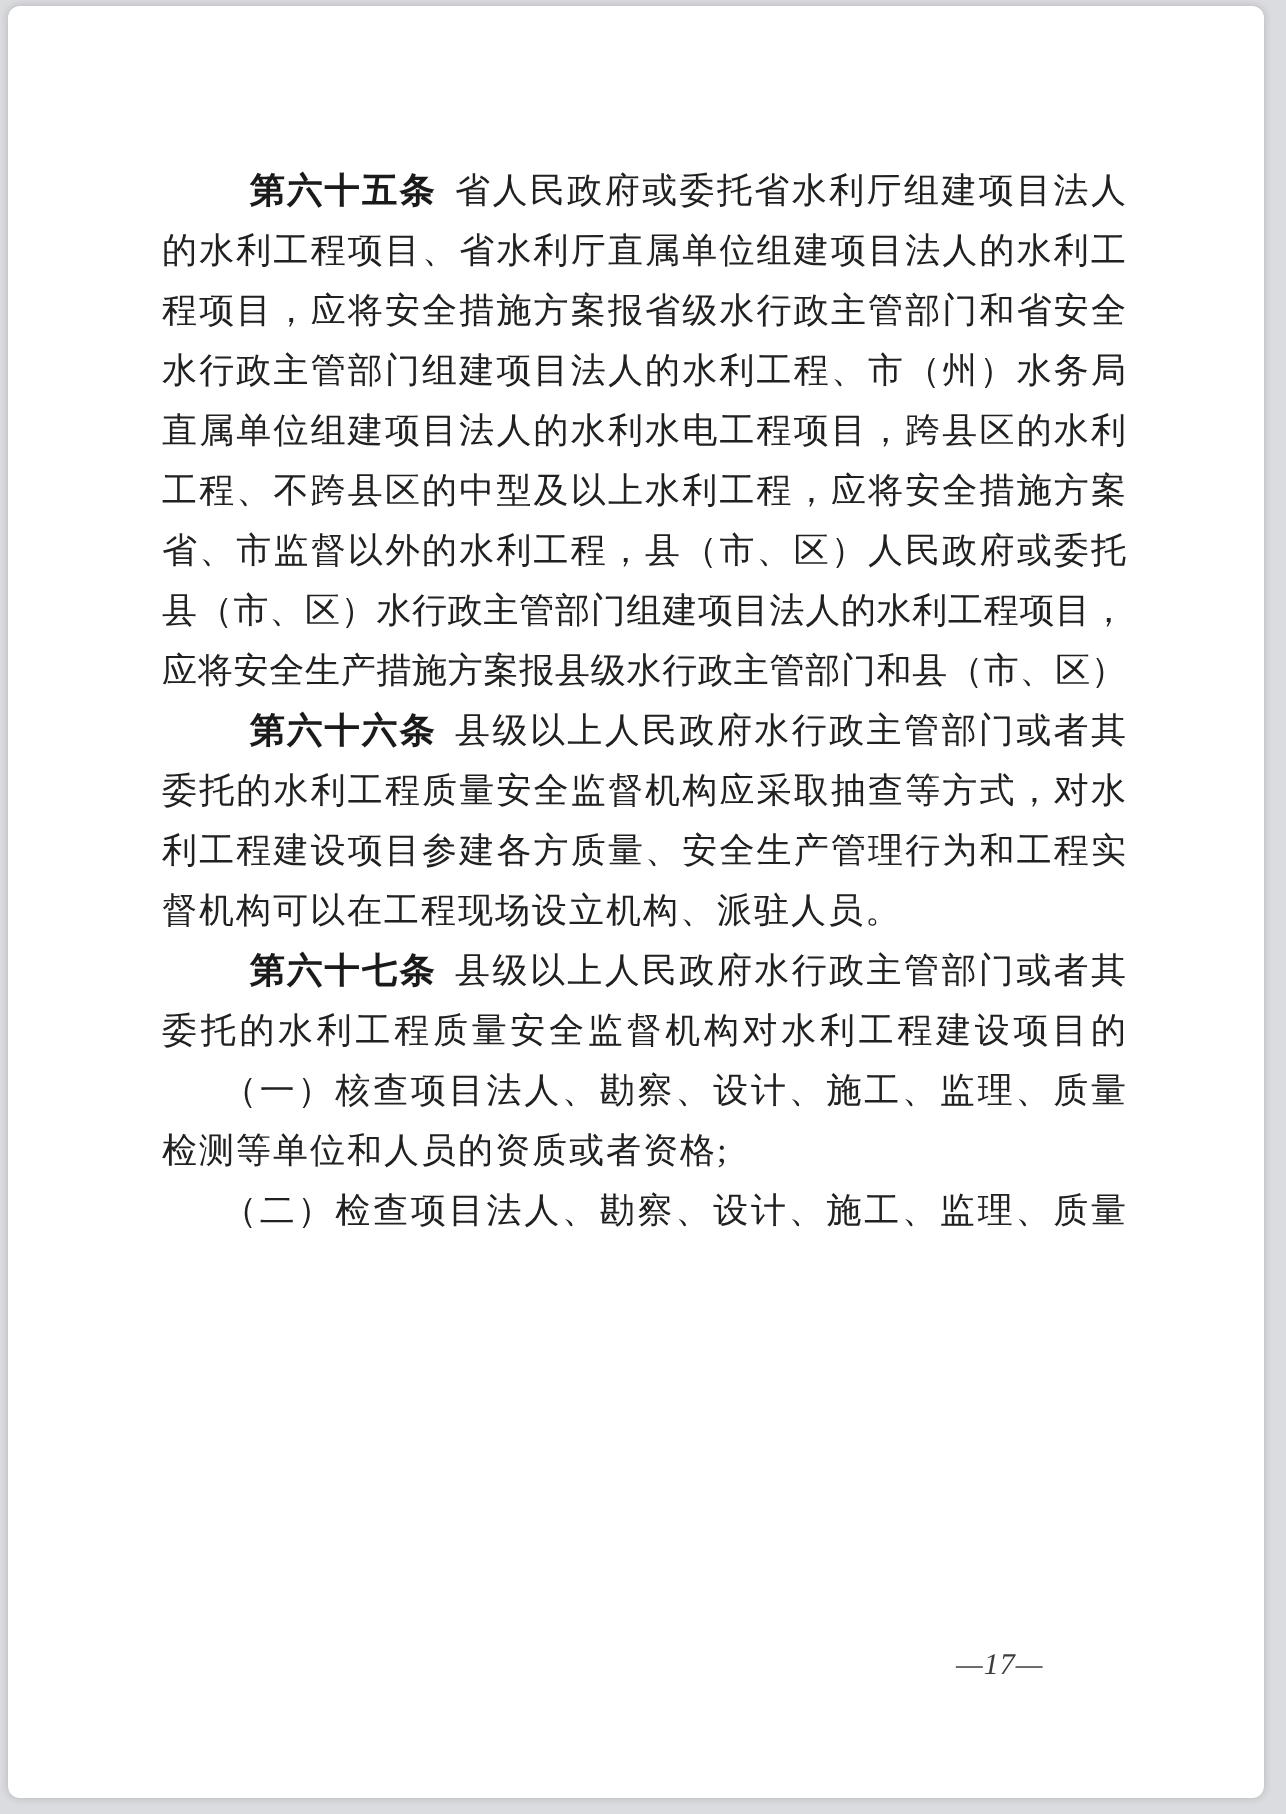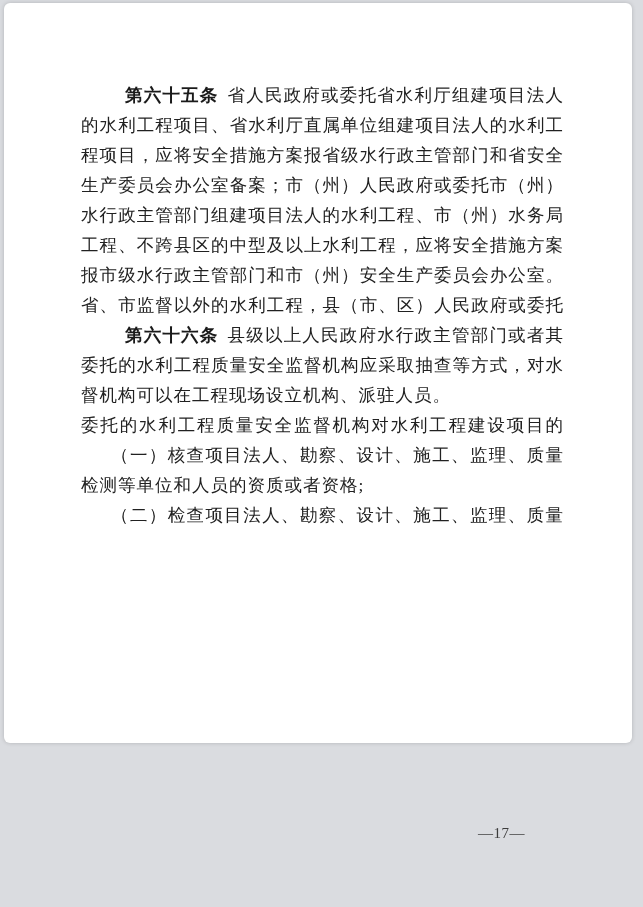--- a/index.html
+++ b/index.html
@@ -12,21 +12,21 @@
     position: relative;
     background: #dadce0;
     overflow: hidden;
     font-family: "Liberation Serif", "DejaVu Serif", serif;
   }
   .page {
     position: absolute;
     left: 4px;
     top: 3px;
     width: 628px;
-    height: 740px;
+    height: 896px;
     background: #ffffff;
     border-radius: 6px;
     box-shadow: 0 0 4px rgba(0,0,0,0.18);
   }
   .text-block {
     position: absolute;
     left: 77px;
     top: 77px;
     width: 482px;
   }
@@ -53,37 +53,41 @@
     margin-right: 9px;
   }
   .page-number {
     position: absolute;
     left: 474px;
     top: 821px;
     font-size: 15px;
     line-height: 18px;
     color: #3c3c3c;
     letter-spacing: 0.5px;
+    font-style: italic;
   }
 </style>
 </head>
 <body>
 
 <div class="page">
   <div class="text-block">
       <div class="line just ind-a"><span class="head">第六十五条</span>省人民政府或委托省水利厅组建项目法人</div>
       <div class="line just">的水利工程项目、省水利厅直属单位组建项目法人的水利工</div>
       <div class="line just">程项目，应将安全措施方案报省级水行政主管部门和省安全</div>
-      <div class="line just">生产委员会办公室备案；市（州）人民政府或委托市（州）</div>
       <div class="line just">水行政主管部门组建项目法人的水利工程、市（州）水务局</div>
+      <div class="line just">直属单位组建项目法人的水利水电工程项目，跨县区的水利</div>
       <div class="line just">工程、不跨县区的中型及以上水利工程，应将安全措施方案</div>
-      <div class="line just">报市级水行政主管部门和市（州）安全生产委员会办公室。</div>
       <div class="line just">省、市监督以外的水利工程，县（市、区）人民政府或委托</div>
+      <div class="line just">县（市、区）水行政主管部门组建项目法人的水利工程项目，</div>
+      <div class="line just">应将安全生产措施方案报县级水行政主管部门和县（市、区）</div>
       <div class="line just ind-a"><span class="head">第六十六条</span>县级以上人民政府水行政主管部门或者其</div>
       <div class="line just">委托的水利工程质量安全监督机构应采取抽查等方式，对水</div>
+      <div class="line just">利工程建设项目参建各方质量、安全生产管理行为和工程实</div>
       <div class="line">督机构可以在工程现场设立机构、派驻人员。</div>
+      <div class="line just ind-a"><span class="head">第六十七条</span>县级以上人民政府水行政主管部门或者其</div>
       <div class="line just">委托的水利工程质量安全监督机构对水利工程建设项目的</div>
       <div class="line just ind-i">（一）核查项目法人、勘察、设计、施工、监理、质量</div>
       <div class="line">检测等单位和人员的资质或者资格;</div>
       <div class="line just ind-i">（二）检查项目法人、勘察、设计、施工、监理、质量</div>
     </div>
   <div class="page-number">—17—</div>
 </div>
 
 </body></html>

